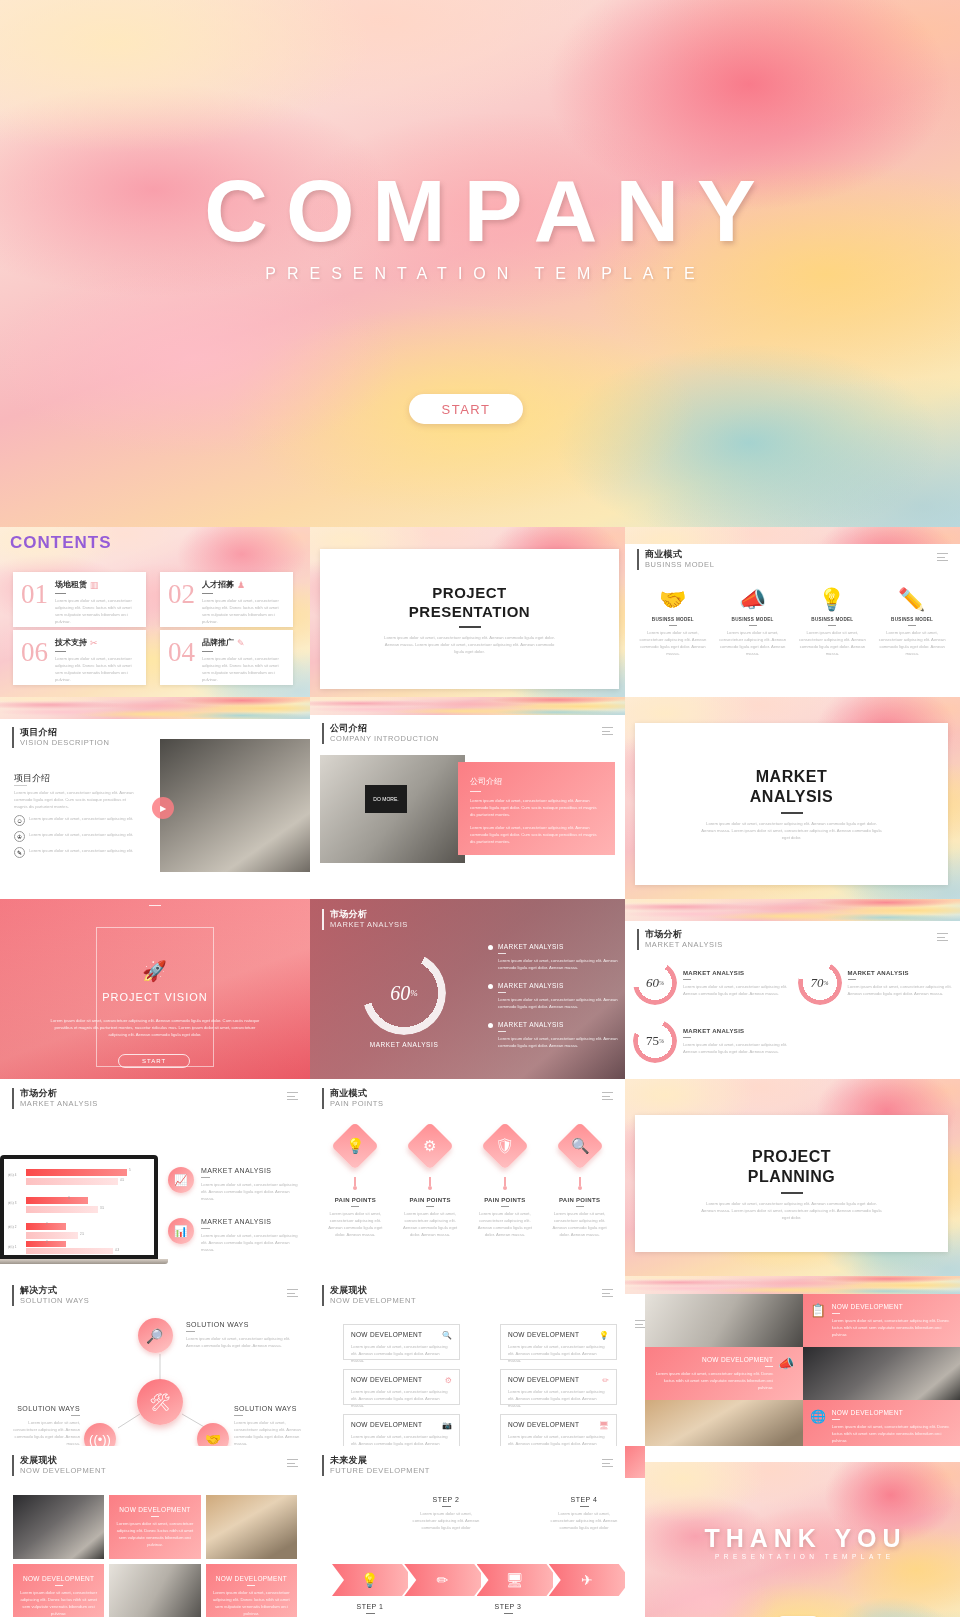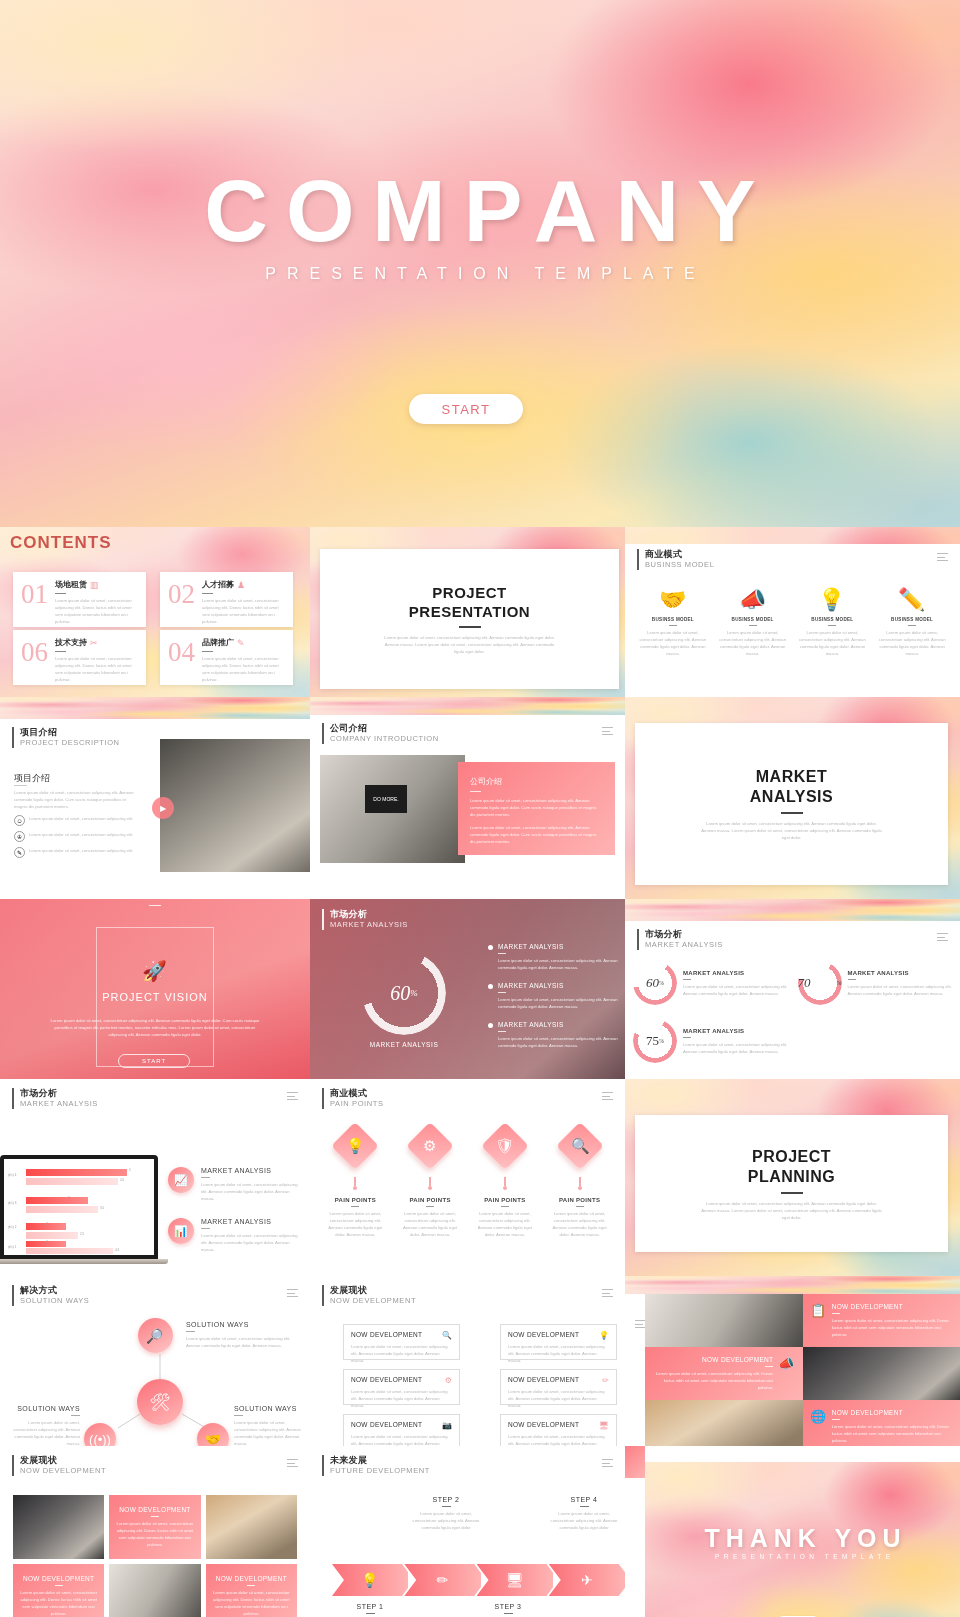--- a/index.html
+++ b/index.html
@@ -112,21 +112,21 @@
   <div class="sub">PRESENTATION TEMPLATE</div>
   <div class="startbtn">START</div>
 </div>
 
 <div class="grid">
 
   <div class="row">
 
     <div class="slide s-l" style="height:170px">
       <div class="wc" style="opacity:.75"></div>
-      <div style="position:absolute;left:10px;top:6px;color:#b91c1c;font-size:17px;font-weight:700;letter-spacing:1px;opacity:.72">CONTENTS</div>
+      <div style="position:absolute;left:10px;top:6px;color:#6d28d9;font-size:17px;font-weight:700;letter-spacing:1px;opacity:.72">CONTENTS</div>
       <div class="cc" style="left:13px;top:45px;width:133px;height:55px">
         <div class="num">01</div>
         <div style="flex:1">
           <div style="display:flex;align-items:center;gap:3px">
             <span class="ct">场地租赁</span>
             <span style="color:#f3a0a6;font-size:9px">▥</span>
           </div>
           <div class="cline"></div>
           <div class="lorem">Lorem ipsum dolor sit amet, consectetuer adipiscing elit. Donec luctus nibh sit amet sem vulputate venenatis bibendum orci pulvinar.</div>
         </div>
@@ -221,21 +221,21 @@
     </div>
   </div>
 
   <div class="row">
 
     <div class="slide s-l" style="height:175px">
       <div class="wc" style="opacity:.9;height:22px"></div>
       <div style="position:absolute;left:0;top:22px;right:0;bottom:0;background:#fff"></div>
       <div class="hd" style="top:30px">
         <div class="cn">项目介绍</div>
-        <div class="en">PROJECT DESCRIPTION</div>
+        <div class="en">VISION DESCRIPTION</div>
       </div>
       <div class="photo ph1" style="position:absolute;right:0;top:42px;width:150px;height:133px"></div>
       <div style="position:absolute;left:152px;top:100px;width:22px;height:22px;border-radius:50%;background:rgba(251,126,132,.85);
                   display:flex;align-items:center;justify-content:center;color:#fff;font-size:8px">▶</div>
       <div style="position:absolute;left:14px;top:75px;font-size:9px;color:#333;font-weight:500">项目介绍</div>
       <div style="width:13px;height:1px;background:#ccc;position:absolute;left:14px;top:88px"></div>
       <div class="lorem" style="position:absolute;left:14px;top:92px;width:122px">Lorem ipsum dolor sit amet, consectetuer adipiscing elit. Aenean commodo ligula eget dolor. Cum sociis natoque penatibus et magnis dis parturient montes.</div>
       <div style="position:absolute;left:14px;top:118px;width:125px">
         <div style="display:flex;gap:4px;margin-bottom:5px">
           <span style="width:11px;height:11px;border:1px solid #999;border-radius:50%;font-size:6px;display:flex;align-items:center;justify-content:center;flex:none">☺</span>
@@ -377,21 +377,21 @@
             <div class="lorem">Lorem ipsum dolor sit amet, consectetuer adipiscing elit. Aenean commodo ligula eget dolor. Aenean massa.</div>
           </div>
         </div>
 
 
         <div style="display:flex;align-items:center;gap:6px">
           <div style="position:relative;width:44px;height:44px;flex:none">
             <div style="position:absolute;inset:0;border-radius:50%;
                  background:conic-gradient(from 30deg,#f4909a 0 70%, rgba(0,0,0,0) 70%);
                  -webkit-mask:radial-gradient(circle, transparent 17px, #000 17px);mask:radial-gradient(circle, transparent 17px, #000 17px)"></div>
-            <div style="position:absolute;inset:0;display:flex;align-items:center;justify-content:space-between">
+            <div style="position:absolute;inset:0;display:flex;align-items:center;justify-content:center">
               <span style="font-family:'Liberation Serif',serif;font-style:italic;font-size:13px;color:#3a3a3a">70</span>
                 <span style="font-family:'Liberation Serif',serif;font-style:italic;font-size:6px;color:#3a3a3a">%</span>
             </div>
           </div>
           <div style="flex:1">
             <div style="font-size:6px;font-weight:700;color:#444;letter-spacing:.3px">MARKET ANALYSIS</div>
             <div style="width:8px;height:1px;background:#999;margin:3px 0 3px"></div>
             <div class="lorem">Lorem ipsum dolor sit amet, consectetuer adipiscing elit. Aenean commodo ligula eget dolor. Aenean massa.</div>
           </div>
         </div>

